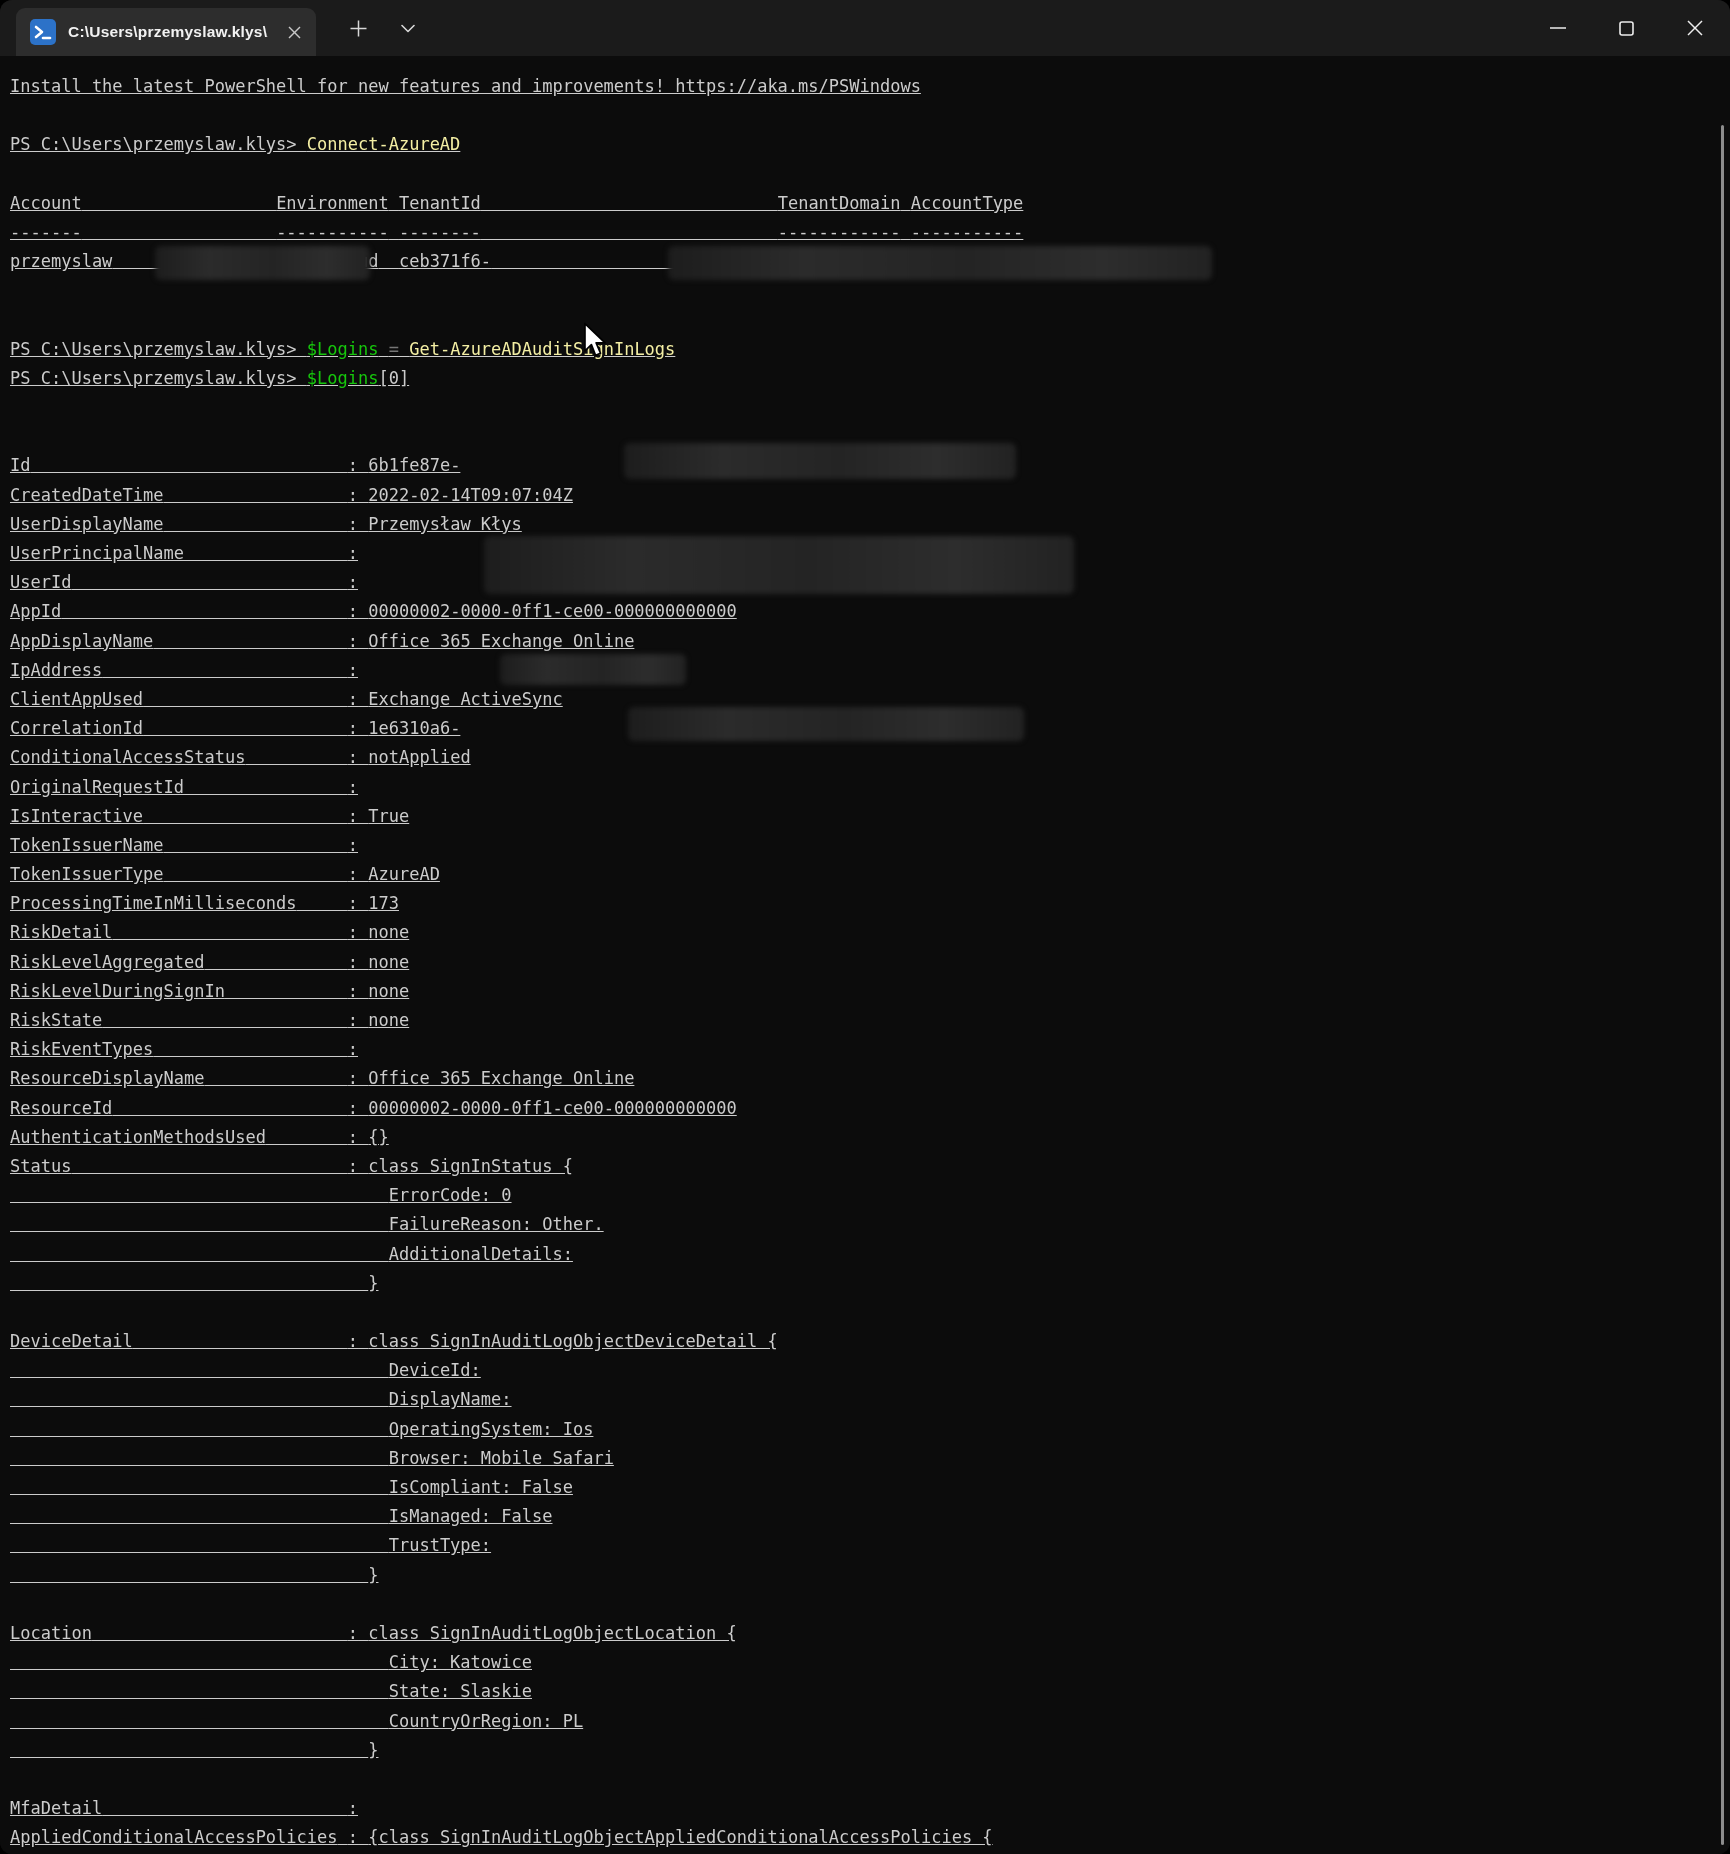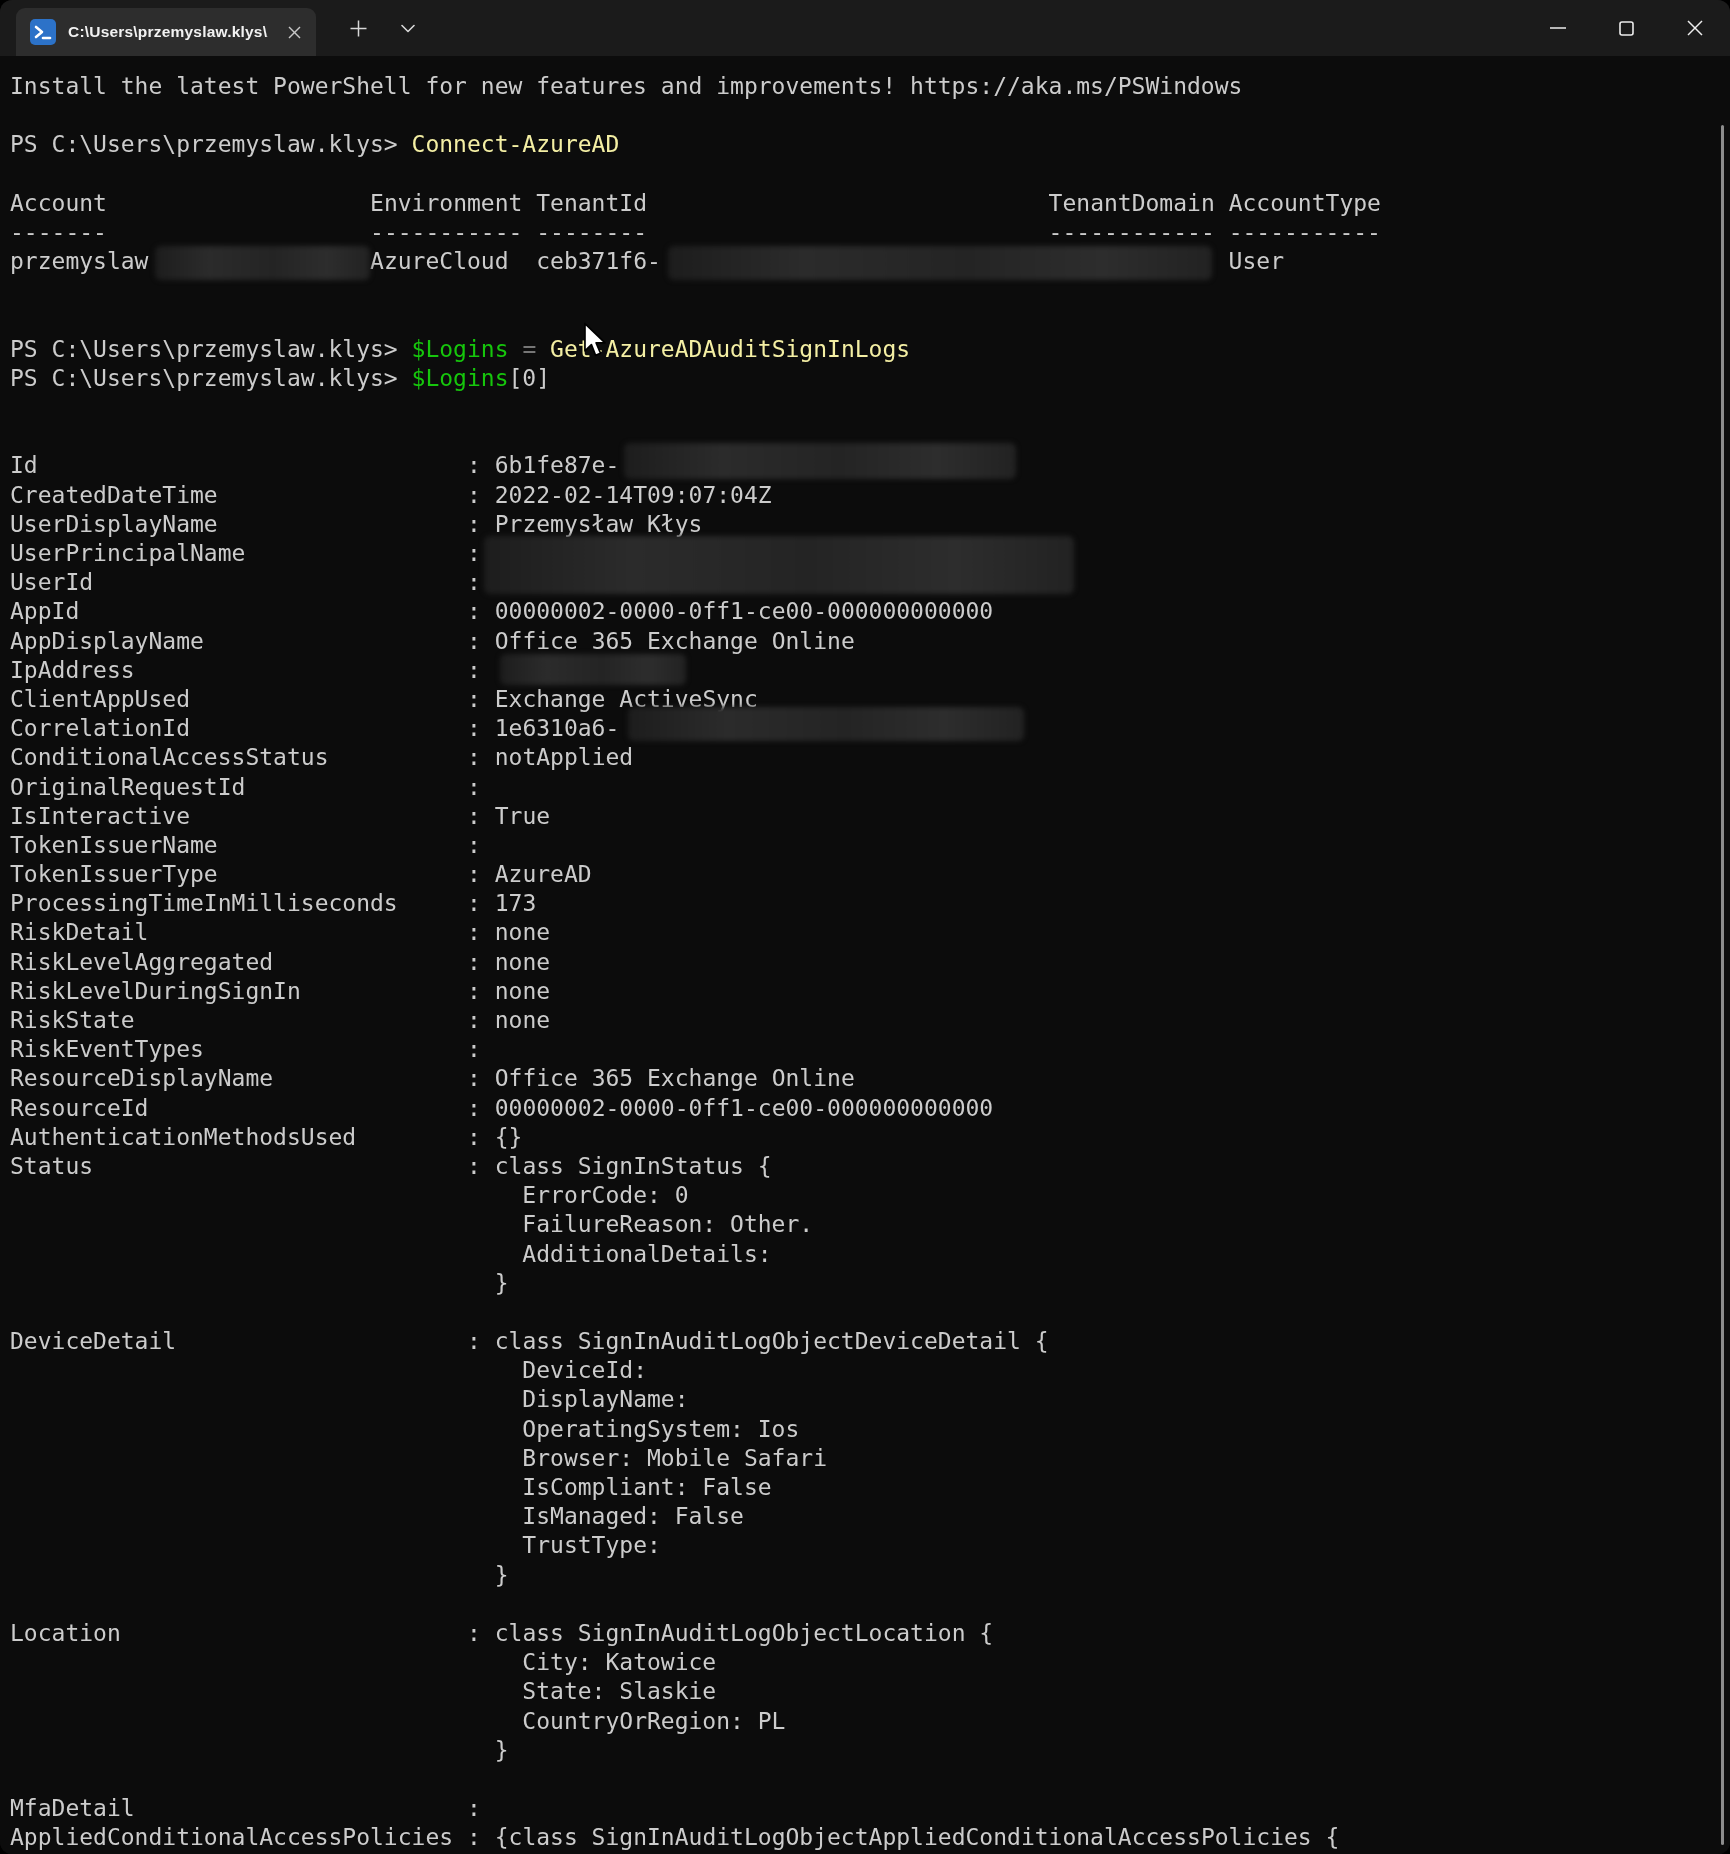--- a/index.html
+++ b/index.html
@@ -30,21 +30,21 @@
   .newtab-btn{left:340px;}
   .dropdown-btn{left:390px;}
   .win-btn{position:absolute;top:0;width:62px;height:56px;display:flex;align-items:center;justify-content:center;cursor:pointer;}
   .btn-min{left:1527px;}
   .btn-max{left:1595px;}
   .btn-close{left:1664px;}
   
   .terminal{position:absolute;left:0;top:56px;right:0;bottom:0;background:var(--bg,#0C0C0C);}
   .lines{
     position:absolute;left:10px;top:16px;right:0;
-    font-size:23px;line-height:29.2px;white-space:pre;color:var(--fg,#CCCCCC);
+    font-size:17px;line-height:29.2px;white-space:pre;color:var(--fg,#CCCCCC);text-decoration:underline;
   }
   .tline{height:29.2px;}
   .fg{color:var(--fg,#CCCCCC);}
   .cmd{color:var(--cmd,#F4EFA4);text-align:right;}
   .var{color:var(--var,#16C60C);}
   .op{color:var(--op,#767676);}
   .redact{
     position:absolute;border-radius:6px;filter:blur(2.5px);
     background:linear-gradient(90deg,#1d1d1d,#2b2b2b 25%,#242424 55%,#2d2d2d 80%,#222);
   }

